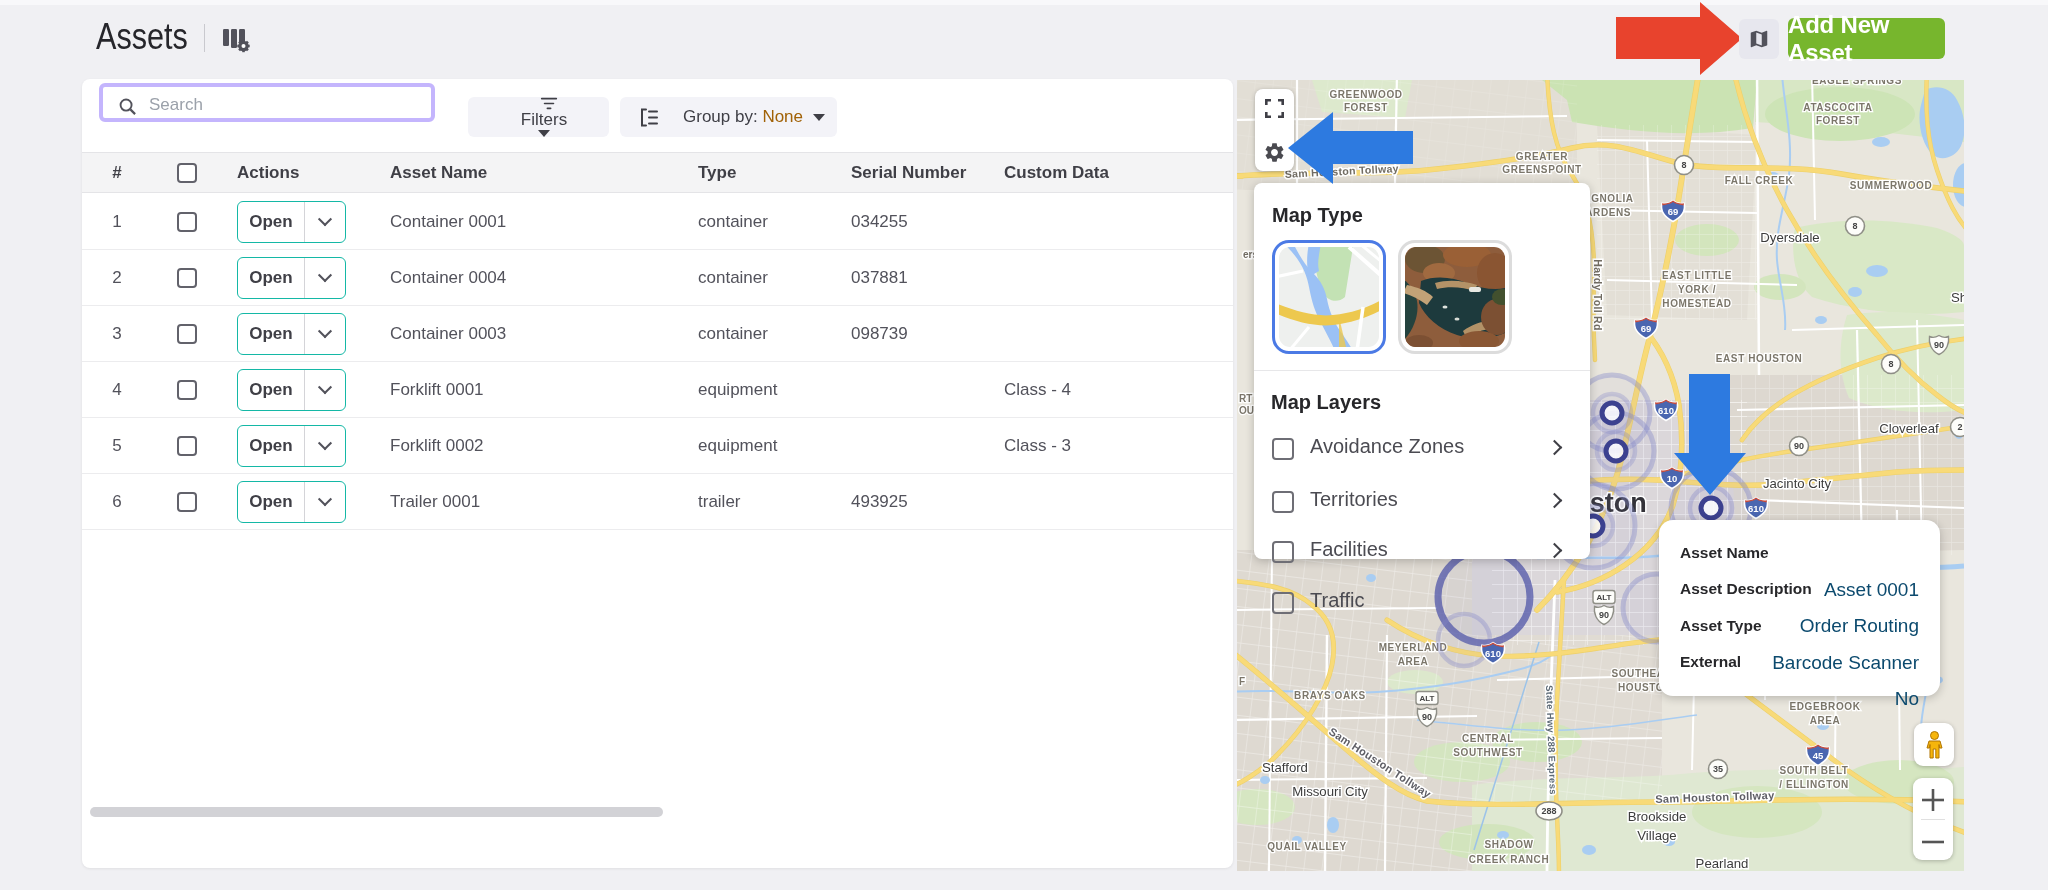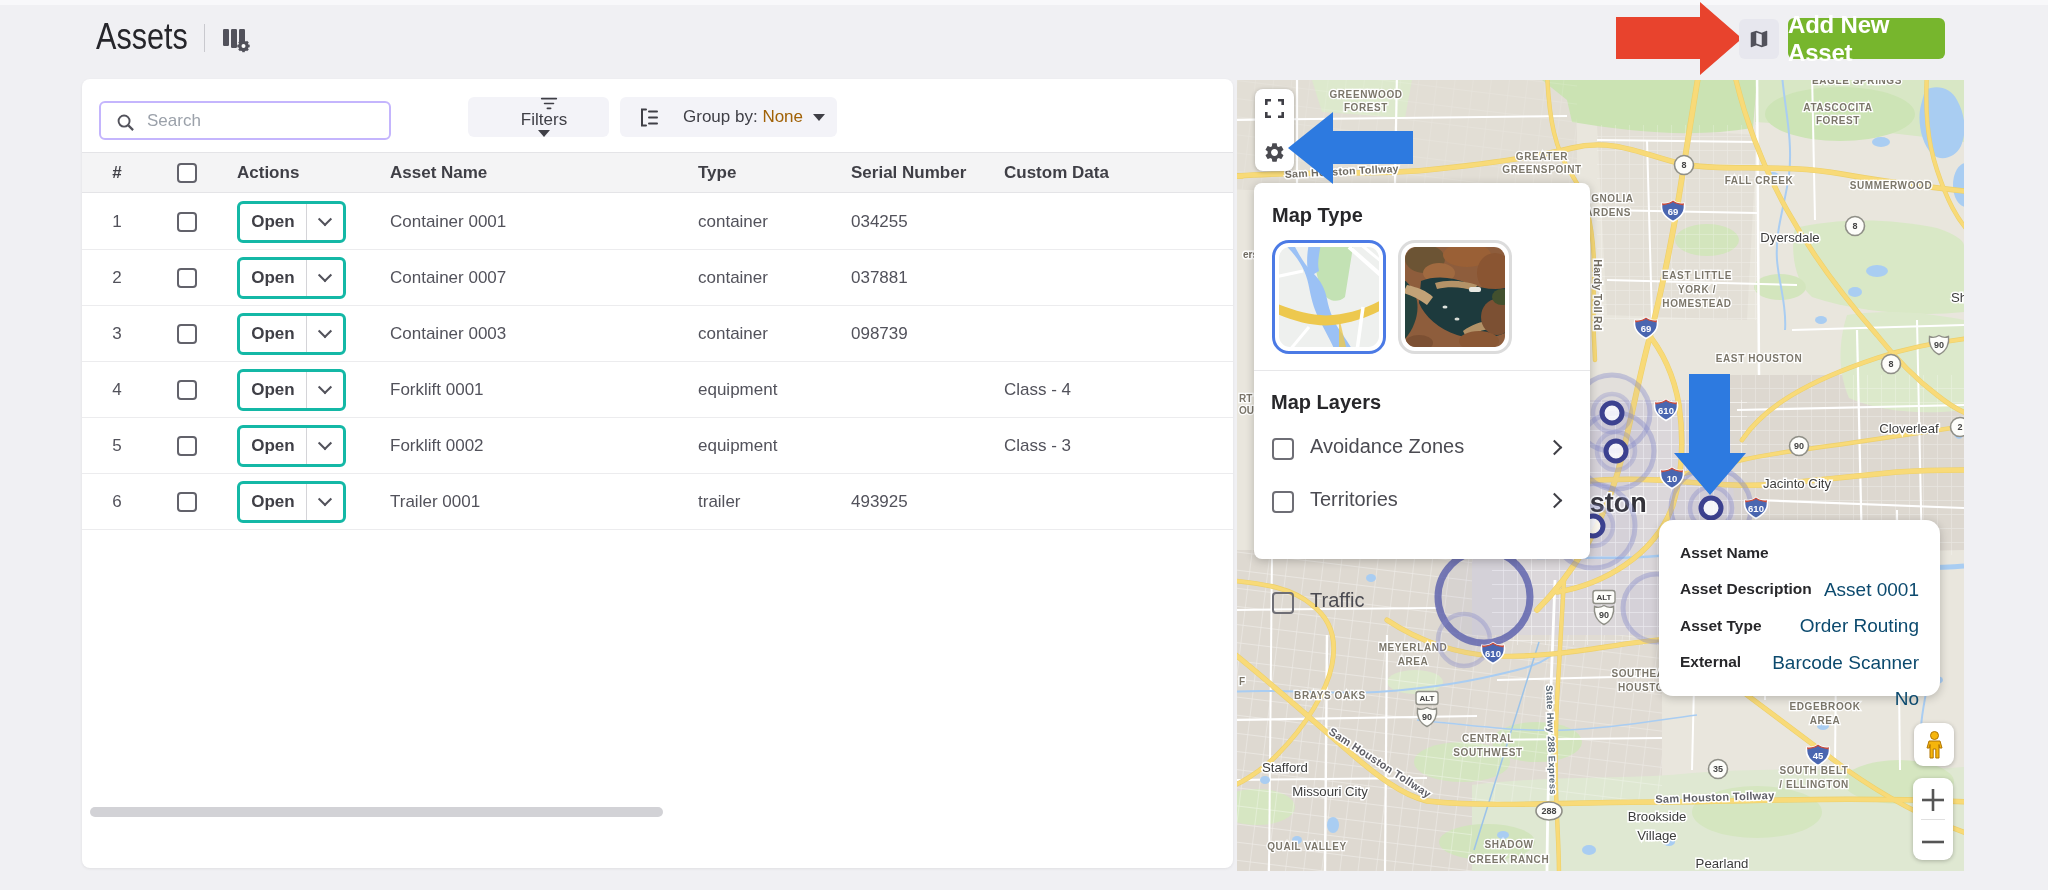--- a/index.html
+++ b/index.html
@@ -6,38 +6,38 @@
   html,body { width:2048px; height:890px; overflow:hidden; }
   body { font-family:"Liberation Sans", sans-serif; background:#f0f0f3; position:relative; }
   .abs { position:absolute; }
   .topstrip { left:0; top:0; width:2048px; height:5px; background:#f8f8fa; }
   .title { left:96px; top:16px; font-size:36px; color:#26262b; font-weight:500; transform:scaleX(0.85); transform-origin:left top; }
   .tdiv { left:204px; top:24px; width:1px; height:28px; background:#c9c9ce; }
   .mapbtn { left:1739px; top:19px; width:40px; height:40px; background:#e7e7ee; border-radius:6px; display:flex; align-items:center; justify-content:center; }
   .addbtn { left:1788px; top:18px; width:157px; height:41px; background:#77b62d; border-radius:6px; color:#fff; font-size:24px; font-weight:700; letter-spacing:-0.2px; display:flex; align-items:center; justify-content:center; }
   
   .panel { left:82px; top:79px; width:1151px; height:789px; background:#fff; border-radius:8px; box-shadow:0 1px 3px rgba(0,0,0,0.07); }
-  .search { position:absolute; left:17px; top:22px; width:292px; height:39px; border:2px solid #c4b5fd; border-radius:6px; }
+  .search { position:absolute; left:17px; top:4px; width:336px; height:39px; border:4px solid #c4b5fd; border-radius:6px; }
   .search .ph { position:absolute; left:46px; top:8px; font-size:17px; color:#9ba1aa; }
   .toolbtn { position:absolute; top:18px; height:40px; background:#f3f3f8; border-radius:6px; display:flex; align-items:center; font-size:17px; color:#3f3f46; font-weight:500; }
   .filters { left:386px; width:141px;flex-direction:column; }
   .groupby { left:538px; width:217px; }
   .caret { display:inline-block; width:0; height:0; border-left:6px solid transparent; border-right:6px solid transparent; border-top:7px solid #3f3f46; margin-left:10px; }
   .thead { position:absolute; left:0; top:73px; width:1151px; height:41px; background:#f4f4f5; border-top:1px solid #e4e4e7; border-bottom:1px solid #e4e4e7; font-weight:700; color:#3f3f46; font-size:17px; }
   .row { position:absolute; left:0; width:1151px; height:56px; border-bottom:1px solid #ececee; font-size:17px; color:#52525b; }
   .cell { position:absolute; top:50%; transform:translateY(-50%); }
   .c-num { left:25px; width:20px; text-align:center; }
   .c-chk { left:95px; }
   .c-act { left:155px; }
   .c-name { left:308px; }
   .c-type { left:616px; }
   .c-ser { left:769px; }
   .c-cus { left:922px; }
   .chk { width:20px; height:20px; border:2px solid #62626b; border-radius:4px; background:#fff; }
-  .openbtn { position:absolute; left:155px; top:50%; transform:translateY(-50%); width:109px; height:42px; border:3px solid #14b8a6; border-radius:6px; background:#fff; display:flex; }
+  .openbtn { position:absolute; left:155px; top:50%; transform:translateY(-50%); width:109px; height:42px; border:1px solid #14b8a6; border-radius:6px; background:#fff; display:flex; }
   .openbtn .o1 { width:67px; border-right:1px solid #d4d4d8; display:flex; align-items:center; justify-content:center; font-weight:700; font-size:17px; color:#3f3f46; }
   .openbtn .o2 { flex:1; display:flex; align-items:center; justify-content:center; }
   .chev { width:10px; height:10px; border-right:2px solid #52525b; border-bottom:2px solid #52525b; transform:rotate(45deg) translate(-2px,-2px); }
   .scrollbar { position:absolute; left:8px; top:728px; width:573px; height:10px; background:#d2d2d6; border-radius:5px; }
   .pfoot { position:absolute; left:0; top:742px; width:1151px; height:47px; border-top:1px solid #e4e4e7; display:flex; align-items:center; justify-content:center; font-size:17px; color:#3f3f46; }
   
   .map { left:1237px; top:80px; width:727px; height:791px; background:#e9e6de; overflow:hidden; }
   .mapctl { position:absolute; left:18px; top:9px; width:39px; height:82px; background:#fff; border-radius:8px; box-shadow:0 1px 4px rgba(0,0,0,0.25); }
   .popup { position:absolute; left:17px; top:103px; width:336px; height:376px; background:#fff; border-radius:8px; box-shadow:0 2px 10px rgba(0,0,0,0.22); }
   .popup h3 { font-size:20px; color:#27272a; font-weight:700; position:absolute; left:33px; }
@@ -147,21 +147,21 @@
     <div class="cell c-num">2</div>
       <div class="cell c-chk">
         <div class="chk"></div>
       </div>
     <div class="openbtn">
         <div class="o1">Open</div>
         <div class="o2">
           <div class="chev"></div>
         </div>
       </div>
-    <div class="cell c-name">Container 0007</div>
+    <div class="cell c-name">Container 0004</div>
       <div class="cell c-type">container</div>
       <div class="cell c-ser">037881</div>
   </div>
   <div class="row" style="top:227px">
     <div class="cell c-num">3</div>
       <div class="cell c-chk">
         <div class="chk"></div>
       </div>
     <div class="openbtn">
         <div class="o1">Open</div>
@@ -536,20 +536,25 @@
     <div class="layerrow" style="top:252px">
         <div class="lchk"></div>
         <div class="llab">Avoidance Zones</div>
         <div class="lchev"></div>
       </div>
     <div class="layerrow" style="top:305px">
         <div class="lchk"></div>
         <div class="llab">Territories</div>
         <div class="lchev"></div>
       </div>
+    <div class="layerrow" style="top:355px">
+        <div class="lchk"></div>
+        <div class="llab">Facilities</div>
+        <div class="lchev"></div>
+      </div>
     <div class="layerrow" style="top:406px">
         <div class="lchk"></div>
         <div class="llab">Traffic</div>
       </div>
   </div>
   <div class="infocard">
     <div class="irow" style="top:24px">
         <span class="l">Asset Name</span>
         <span class="v">Asset 0001</span>
       </div>

